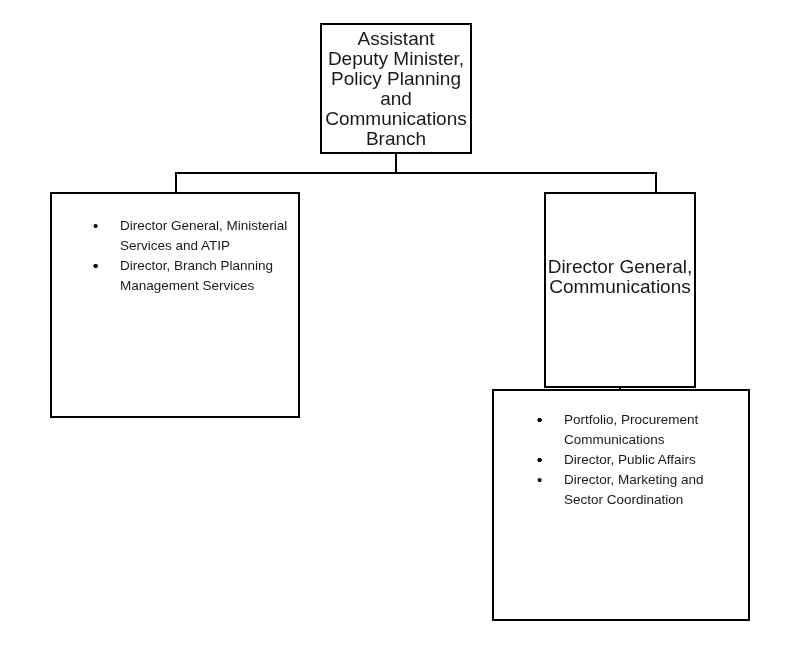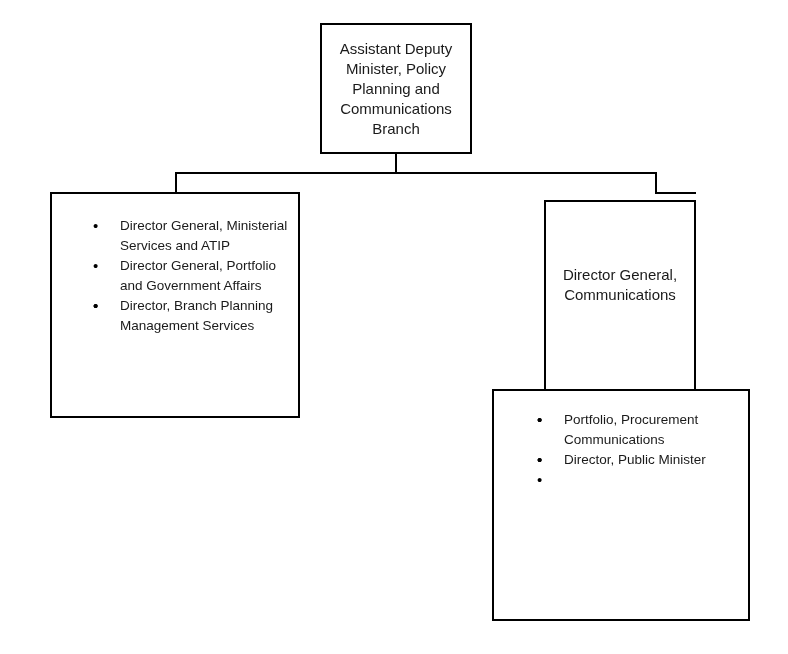--- a/index.html
+++ b/index.html
@@ -29,21 +29,21 @@
   }
 
   .node-center {
     display: flex;
     align-items: center;
     justify-content: center;
     text-align: center;
   }
 
   .node-text {
-    font-size: 15px;
+    font-size: 19px;
     line-height: 20px;
     color: #1a1a1a;
   }
 
   
   #node-root {
     left: 320px;
     top: 23px;
     width: 152px;
     height: 131px;
@@ -59,21 +59,20 @@
     width: 250px;
     height: 226px;
   }
 
   
   #node-dg-comms {
     left: 544px;
     top: 192px;
     width: 152px;
     height: 196px;
-    margin-top: 8px;
   }
   #node-dg-comms .node-text {
     padding-bottom: 26px;
   }
 
   
   #node-comms-directors {
     left: 492px;
     top: 389px;
     width: 258px;
@@ -153,21 +152,20 @@
   </div>
 
   <div class="node-box" id="node-left">
     <ul class="bullet-list">
       <li>
         <span class="bullet-dot">•</span>
         <span>Director General, Ministerial Services and ATIP</span>
       </li>
       <li>
         <span class="bullet-dot">•</span>
-        <span>Director General, Portfolio and Government Affairs</span>
       </li>
       <li>
         <span class="bullet-dot">•</span>
       </li>
       <li>
         <span class="bullet-dot">•</span>
         <span>Director, Branch Planning Management Services</span>
       </li>
     </ul>
   </div>
@@ -183,21 +181,22 @@
       </li>
       <li>
         <span class="bullet-dot">•</span>
         <span>Portfolio, Procurement Communications</span>
       </li>
       <li>
         <span class="bullet-dot">•</span>
       </li>
       <li>
         <span class="bullet-dot">•</span>
-        <span>Director, Public Minister</span>
-      </li>
-      <li>
-        <span class="bullet-dot">•</span>
+        <span>Director, Public Affairs</span>
+      </li>
+      <li>
+        <span class="bullet-dot">•</span>
+        <span>Director, Marketing and Sector Coordination</span>
       </li>
     </ul>
   </div>
 
 </div>
 
 </body></html>

